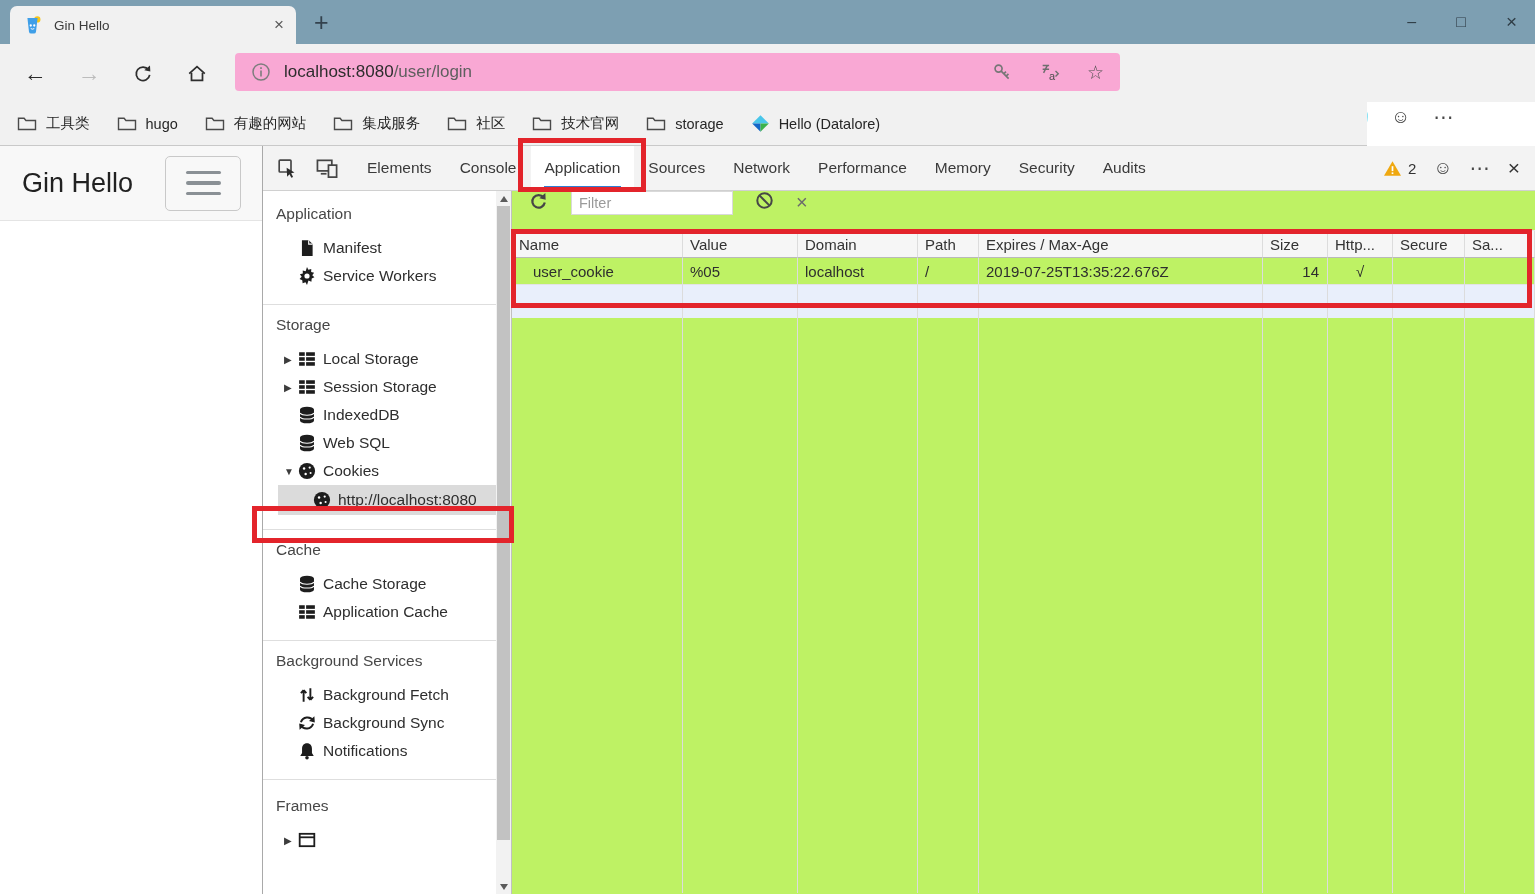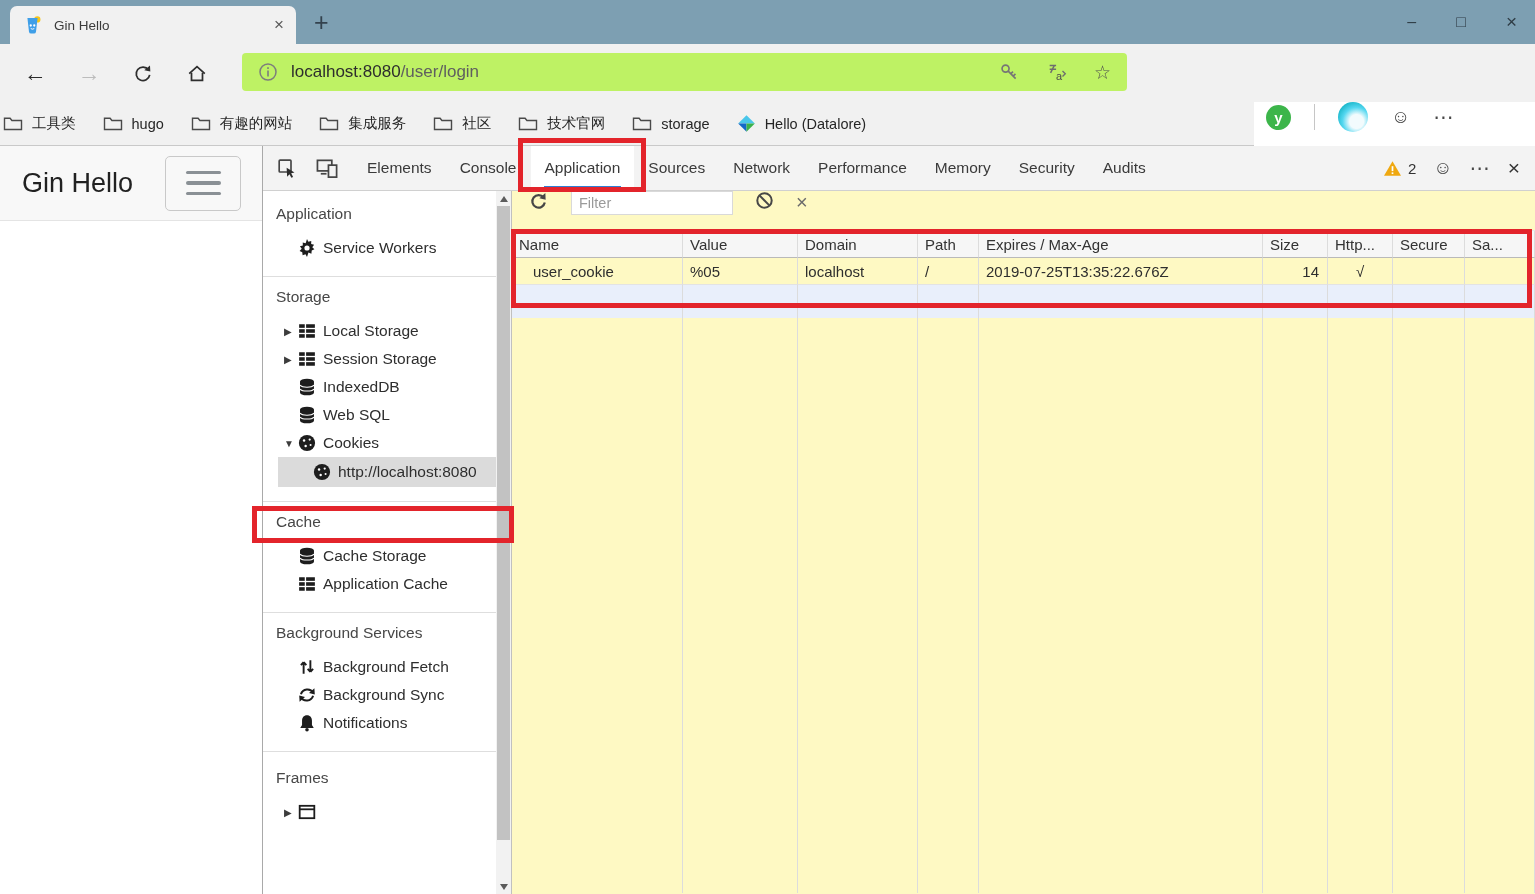--- a/index.html
+++ b/index.html
@@ -15,53 +15,53 @@
   .tab-close { font-size:17px; color:#5a5a5a; cursor:default; }
   .newtab { left:314px; top:8px; font-size:25px; color:#33424e; font-weight:300; }
   .winctl { right:18px; top:0; height:44px; display:flex; align-items:center; gap:40px;
             color:#2f3d46; }
   .winctl span { font-size:16px; }
 
   .toolbar { left:0; top:44px; width:1535px; height:58px; background:#f1f1f1; }
   .navbtns { left:0; top:0; height:58px; display:flex; align-items:center; gap:0; }
   .navbtn { width:54px; text-align:center; font-size:23px; color:#2b2b2b; }
   .navbtn.disabled { color:#bcbcbc; }
-  .addressbar { left:242px; top:9px; width:885px; height:38px; background:#bef264; border-radius:4px;
+  .addressbar { left:235px; top:9px; width:885px; height:38px; background:#f9a8d4; border-radius:4px;
                 display:flex; align-items:center; padding:0 16px; }
   .url { margin-left:13px; font-size:17px; color:#2d2d2d; }
   .url .path { color:#5f5f5f; }
   .addr-icons { margin-left:auto; display:flex; align-items:center; gap:26px; }
   .glyph-star { font-size:19px; color:#4f4f4f; }
   .ext-row { left:1130px; top:44px; height:58px; display:flex; align-items:center; gap:23px; }
   .darksq { width:24px; height:24px; background:#161616; border-radius:6px; position:relative; }
   .darksq i { position:absolute; bottom:4px; width:7px; height:7px; background:#fff; border-radius:50%; }
   .darksq i.l { left:3px; } .darksq i.r { right:3px; }
   .greeny { width:25px; height:25px; background:#3cb54a; border-radius:50%; color:#fff;
             font-weight:bold; font-size:15px; display:flex; align-items:center; justify-content:center; }
   .vdiv { width:1px; height:26px; background:#c6c6c6; }
   .avatar { width:30px; height:30px; border-radius:50%;
             background:radial-gradient(circle at 62% 65%, #f2fbfd 0 26%, #54d7f0 52%, #18b6c9 78%, #27a4b8 100%); }
   .smiley { font-size:19px; color:#474747; }
   .dots { font-size:20px; color:#474747; letter-spacing:1px; }
 
-  .bookmarks { left:0; top:102px; width:1254px; height:44px; background:#f1f1f1;
-               border-bottom:1px solid #c9c9c9; display:flex; align-items:center; padding-left:3px; gap:27px; }
+  .bookmarks { left:0; top:102px; width:1367px; height:44px; background:#f1f1f1;
+               border-bottom:1px solid #c9c9c9; display:flex; align-items:center; padding-left:17px; gap:27px; }
   .bm { display:flex; align-items:center; gap:9px; font-size:14.5px; color:#262626; }
 
   
   .page { left:0; top:146px; width:262px; height:748px; background:#fff; }
   .pnav { height:75px; background:#f8f8f8; border-bottom:1px solid #e4e4e4;
           display:flex; align-items:center; justify-content:space-between; padding:0 21px 0 22px; }
   .ptitle { font-size:27px; color:#212121; font-weight:400; }
   .burger { width:76px; height:55px; border:1px solid #c9c9c9; border-radius:5px; background:#f8f8f8;
             display:flex; flex-direction:column; align-items:center; justify-content:center; gap:7px; }
   .burger b { width:35px; height:3.5px; background:#8a9095; border-radius:2px; }
 
   
-  .devtools { left:262px; top:146px; width:1273px; height:748px; background:#fef9c3; border-left:1px solid #a9a9a9; }
+  .devtools { left:262px; top:146px; width:1273px; height:748px; background:#bef264; border-left:1px solid #a9a9a9; }
   .dt-tabbar { height:45px; background:#f3f3f3; border-bottom:1px solid #d0d0d0; display:flex; align-items:stretch; }
   .dt-tools { display:flex; align-items:center; gap:18px; padding:0 14px; }
   .dt-tab { display:flex; align-items:center; padding:0 14px; font-size:15.5px; color:#3a3a3a; position:relative; }
   .dt-tab.active { background:#fff; }
   .dt-tab.active::after { content:""; position:absolute; left:13px; right:13px; bottom:0; height:4px; background:#2e7fd4; }
   .dt-right { margin-left:auto; display:flex; align-items:center; gap:17px; padding-right:15px; }
   .warnwrap { display:flex; align-items:center; gap:6px; font-size:15px; color:#333; }
   .dt-close { font-size:21px; color:#333; }
 
   .dt-body { position:absolute; top:45px; left:0; right:0; bottom:0; display:flex; }
@@ -398,20 +398,27 @@
       <span class="dt-close">×</span>
     </span>
   </div>
 
   <div class="dt-body">
 
     <div class="dt-sidebar">
       <div class="sbc">
         <div class="sec first">
           <div class="sec-title">Application</div>
+          <div class="sit">
+              <span class="exp"></span>
+              <svg class="sicon">
+                <use href="#s-file"></use>
+              </svg>
+              <span>Manifest</span>
+            </div>
           <div class="sit">
               <span class="exp"></span>
               <svg class="sicon">
                 <use href="#s-gear"></use>
               </svg>
               <span>Service Workers</span>
             </div>
         </div>
         <div class="sec">
           <div class="sec-title">Storage</div>

